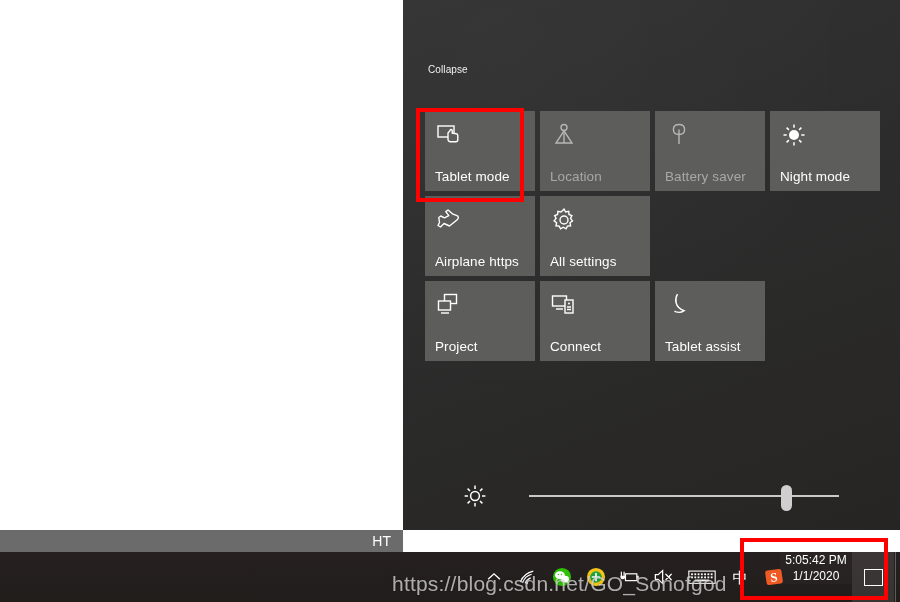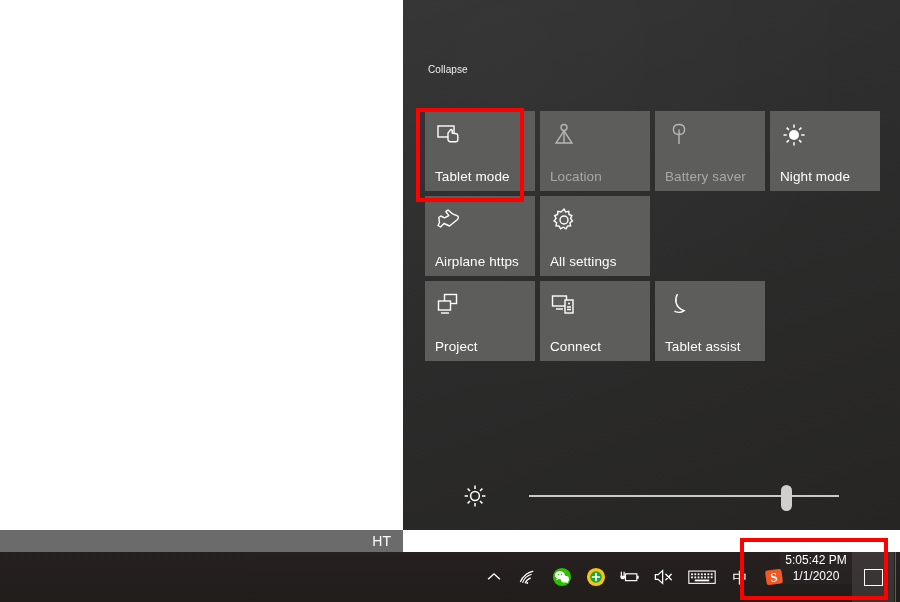--- a/index.html
+++ b/index.html
@@ -468,17 +468,18 @@
       <span>1/1/2020</span>
     </div>
 
     <div class="action-center-btn">
       <span class="ac-btn-glyph"></span>
     </div>
 
     <div class="show-desktop"></div>
   </div>
 
+  <div class="watermark">https://blog.csdn.net/GO_Sonofgod</div>
 
   <div class="redbox" id="redbox-tablet"></div>
   <div class="redbox" id="redbox-clock"></div>
 
 </div>
 
 </body></html>

